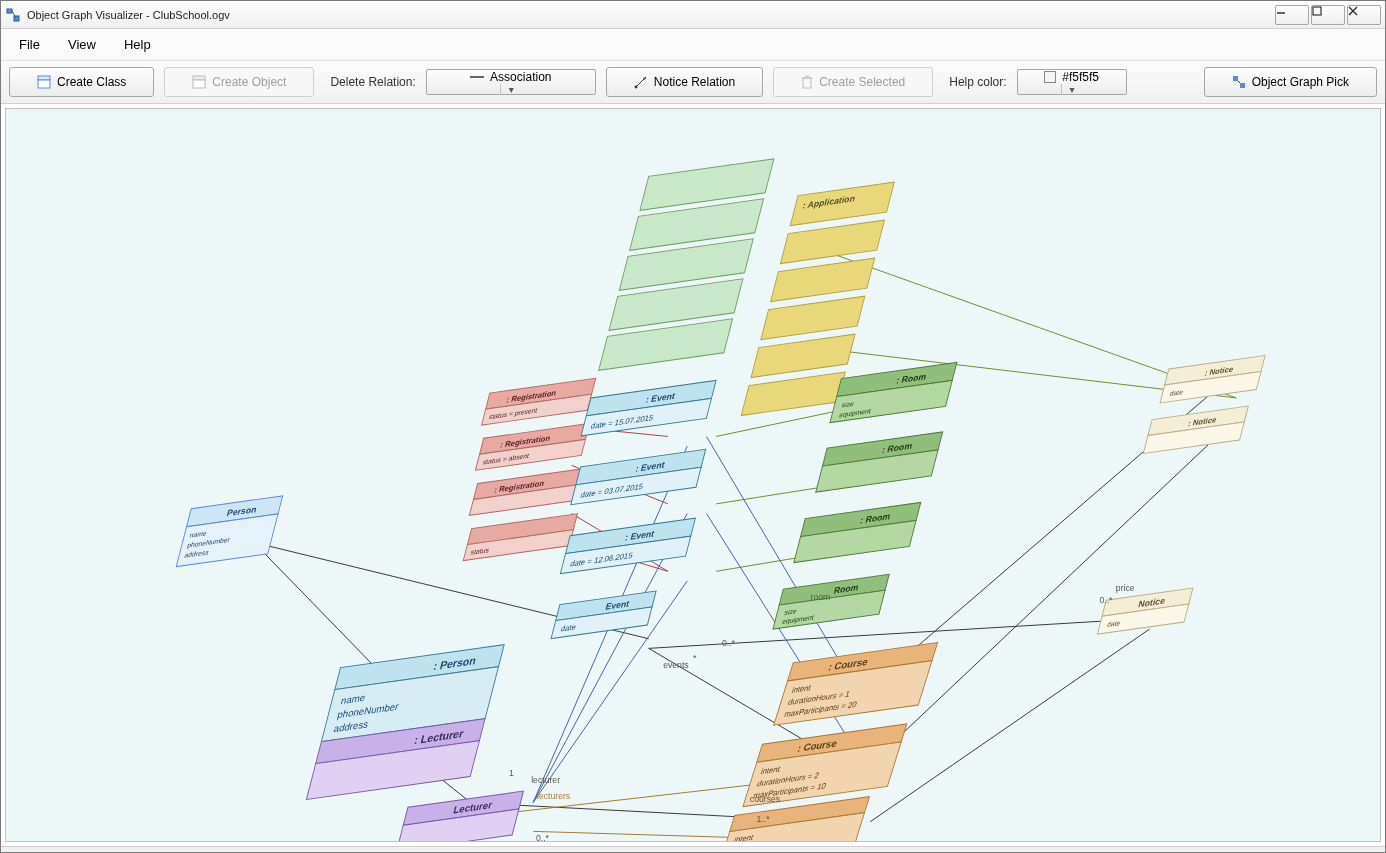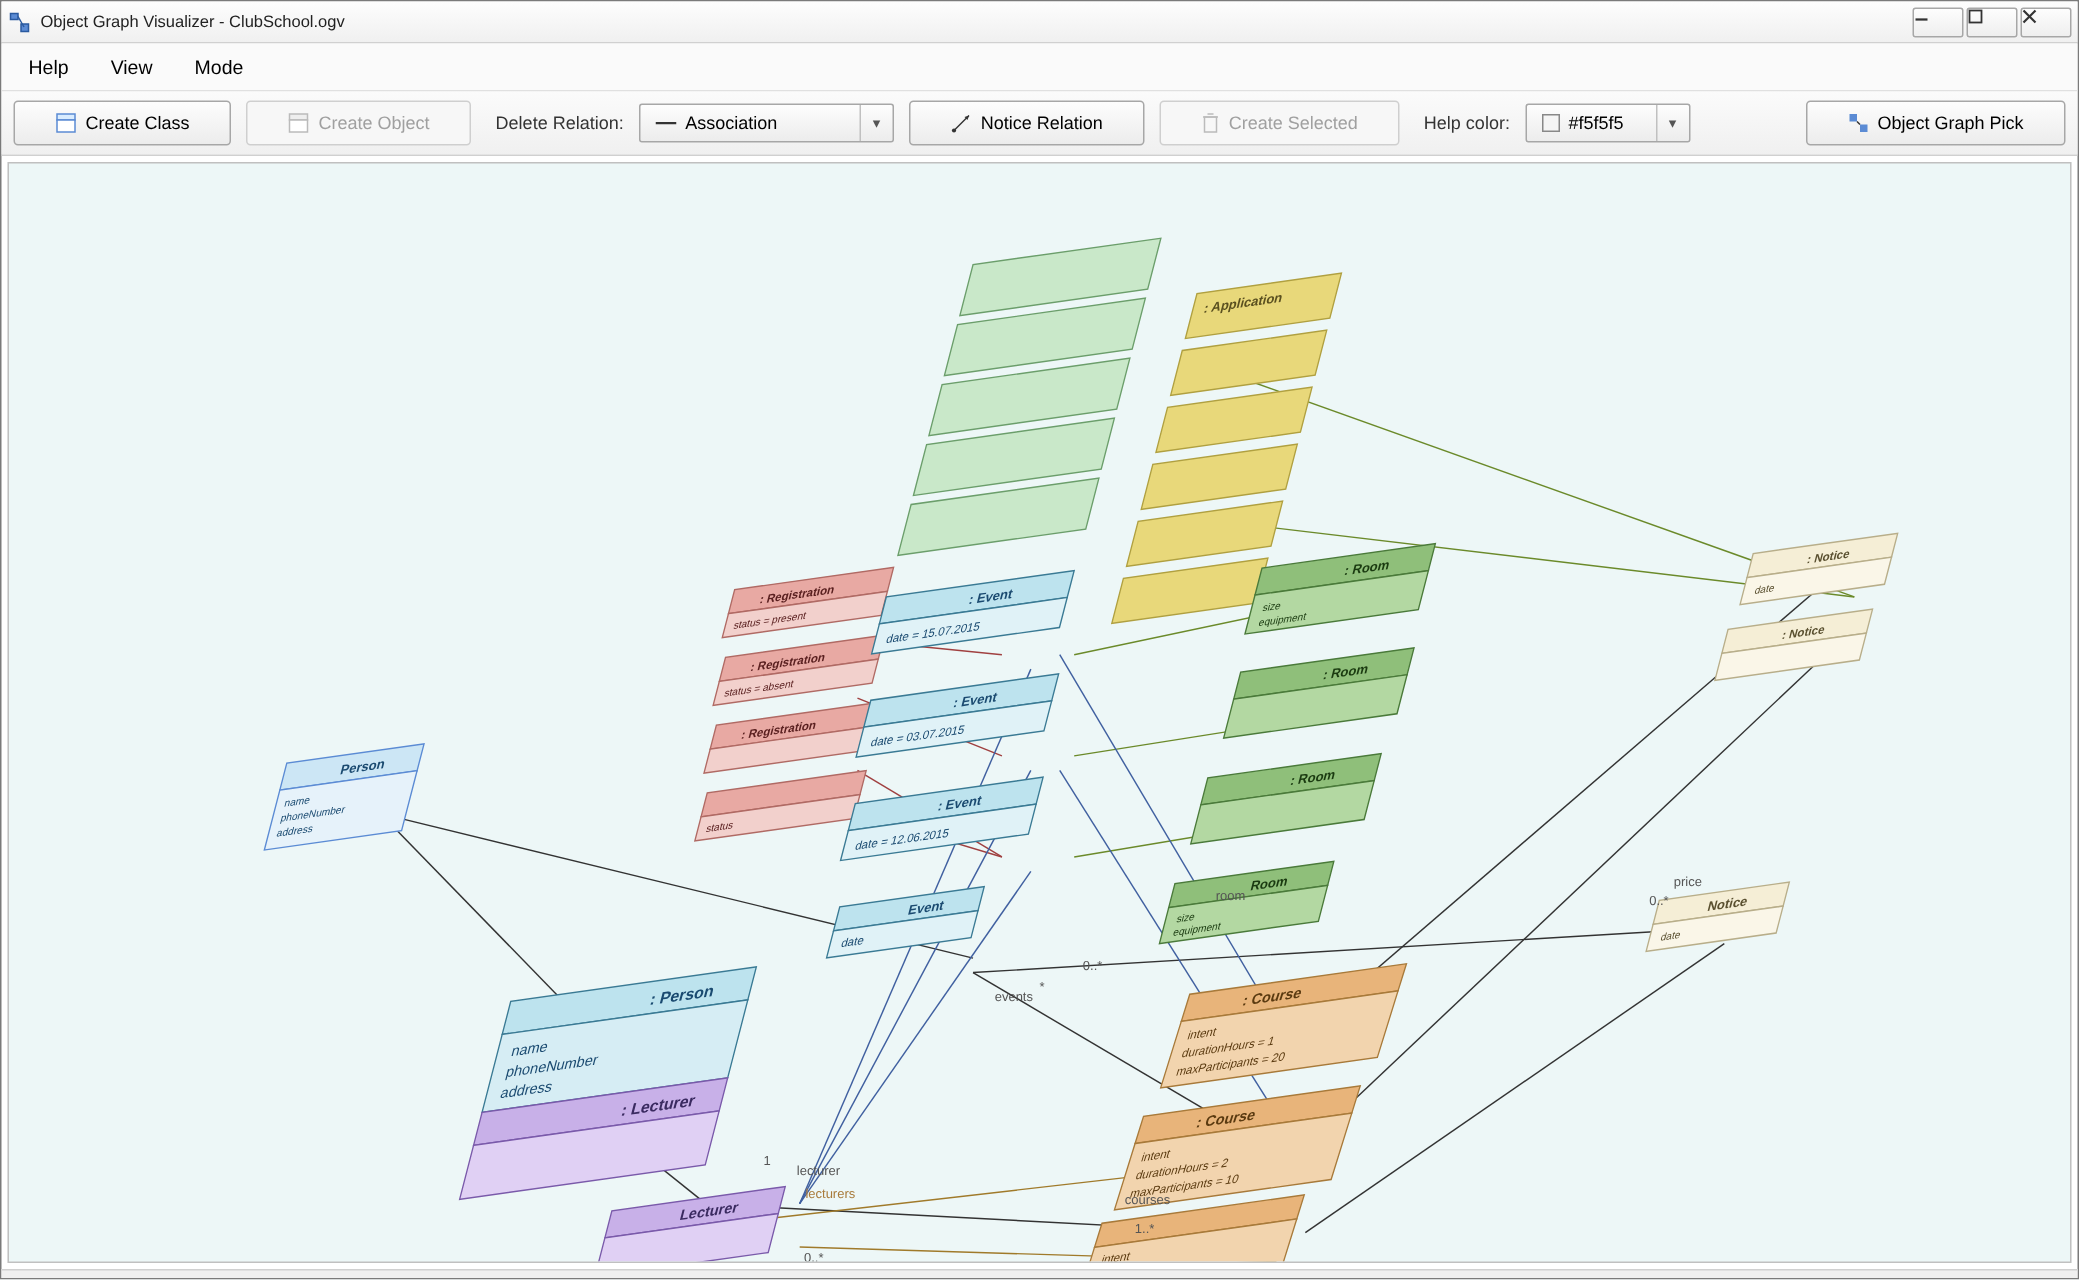--- a/index.html
+++ b/index.html
@@ -86,20 +86,21 @@
   .tb-label { font-size: 12px; color: #333; padding-left:6px; }
   .combo {
     display: inline-flex;
     align-items: center;
     border: 1px solid #a7a7a7;
     border-radius: 2px;
     background: linear-gradient(#fdfdfd,#ececec);
     height: 26px;
     min-width: 160px;
     cursor: pointer;
+    flex-direction: column;
   }
   .combo .combo-text { flex:1; padding: 0 10px; font-size:12px; display:flex; align-items:center; gap:6px;}
   .combo .combo-arrow { width: 22px; text-align:center; border-left:1px solid #c0c0c0; height:100%; display:flex;align-items:center;justify-content:center; font-size:10px; color:#555;}
   .swatch {
     width: 12px; height: 12px; border:1px solid #888; background:#f5f5f5; display:inline-block;
   }
   .toolbar-spacer { flex: 1; }
   .canvas-wrap {
     flex: 1;
     background: #edf7f7;
@@ -143,23 +144,23 @@
       <div class="win-btn">
           <svg width="10" height="10">
             <line x1="1" y1="1" x2="9" y2="9" stroke="#333" stroke-width="1.5"></line>
             <line x1="9" y1="1" x2="1" y2="9" stroke="#333" stroke-width="1.5"></line>
           </svg>
         </div>
     </div>
   </div>
 
   <div class="menubar">
+    <span class="menu-item">File</span>
+    <span class="menu-item">View</span>
     <span class="menu-item">Help</span>
-    <span class="menu-item">View</span>
-    <span class="menu-item">Mode</span>
   </div>
 
   <div class="toolbar">
     <div class="tb-btn">
       <span>
           <svg width="14" height="14">
             <rect x="1" y="1" width="12" height="4" fill="#d9ecff" stroke="#5b8bd4"></rect>
             <rect x="1" y="5" width="12" height="8" fill="#fff" stroke="#5b8bd4"></rect>
           </svg>
         </span>

